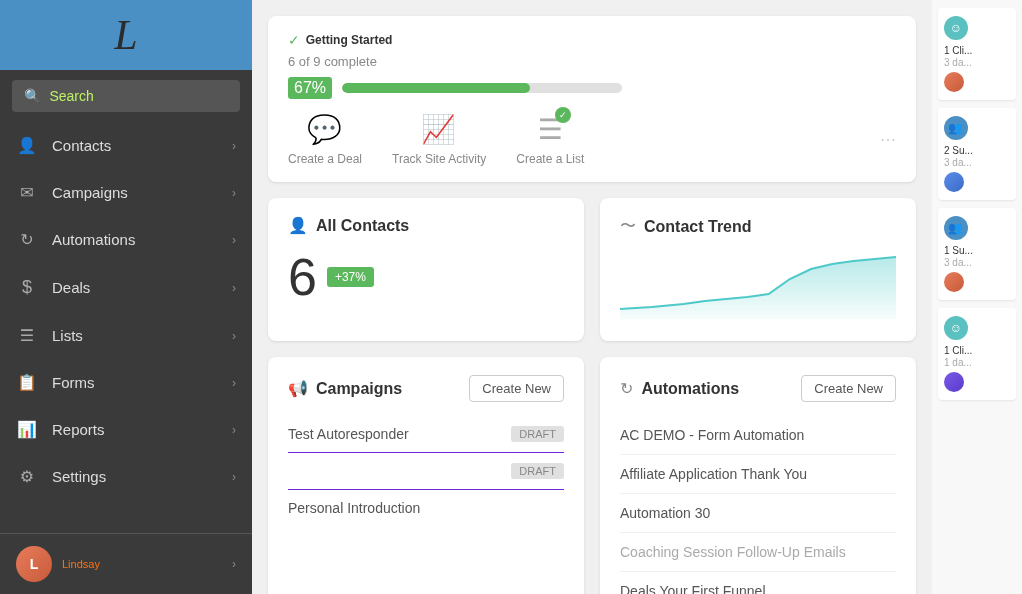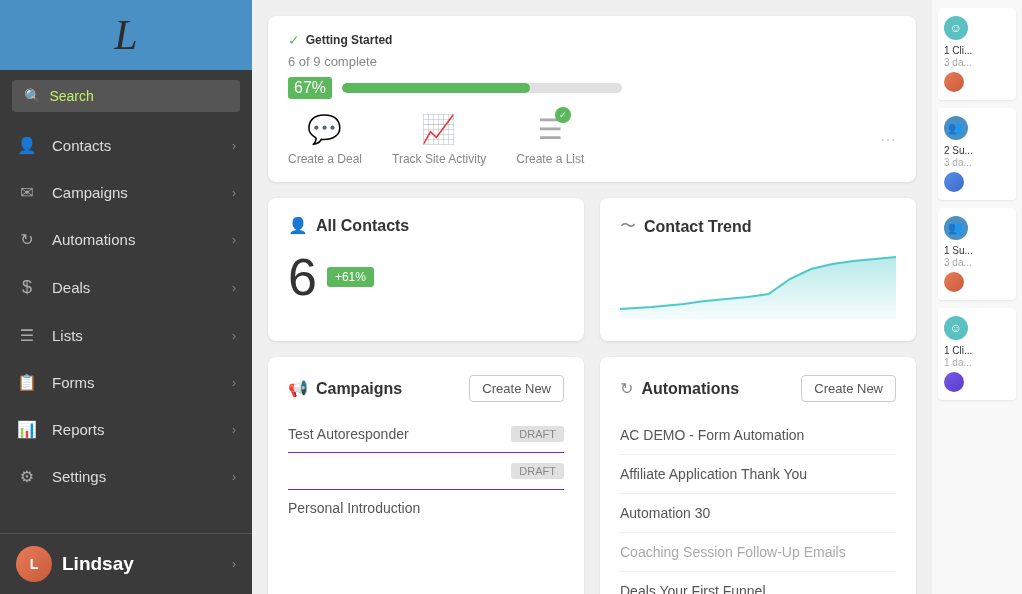--- a/index.html
+++ b/index.html
@@ -63,21 +63,21 @@
       justify-content: space-between;
       cursor: pointer;
     }
     .footer-left { display: flex; align-items: center; gap: 10px; }
     .avatar-circle {
       width: 36px; height: 36px; border-radius: 50%;
       background: linear-gradient(135deg, #e87c5a, #c65a3a);
       display: flex; align-items: center; justify-content: center;
       color: white; font-size: 14px; font-weight: bold; overflow: hidden;
     }
-    .footer-name { color: #ffffff; font-size: 19px; font-weight: bold; }
+    .footer-name { color: #f97316; font-size: 11px; }
 
     
     .main-content {
       flex: 1;
       overflow-y: auto;
       background: #f0f0f0;
       padding: 16px;
       display: flex;
       flex-direction: column;
       gap: 16px;
@@ -297,21 +297,21 @@
   <div class="cards-row">
     <div class="card">
       <div class="card-header">
         <div class="card-title-group">
           <span class="card-icon">👤</span>
           <span class="card-title">All Contacts</span>
         </div>
       </div>
       <div class="contacts-count">
         <span>6</span>
-        <span class="count-badge">+61%</span>
+        <span class="count-badge">+37%</span>
       </div>
     </div>
     <div class="card">
       <div class="card-header">
         <div class="card-title-group">
           <span class="card-icon">〜</span>
           <span class="card-title">Contact Trend</span>
         </div>
       </div>
       <svg class="trend-chart" viewBox="0 0 260 70" preserveAspectRatio="none">

